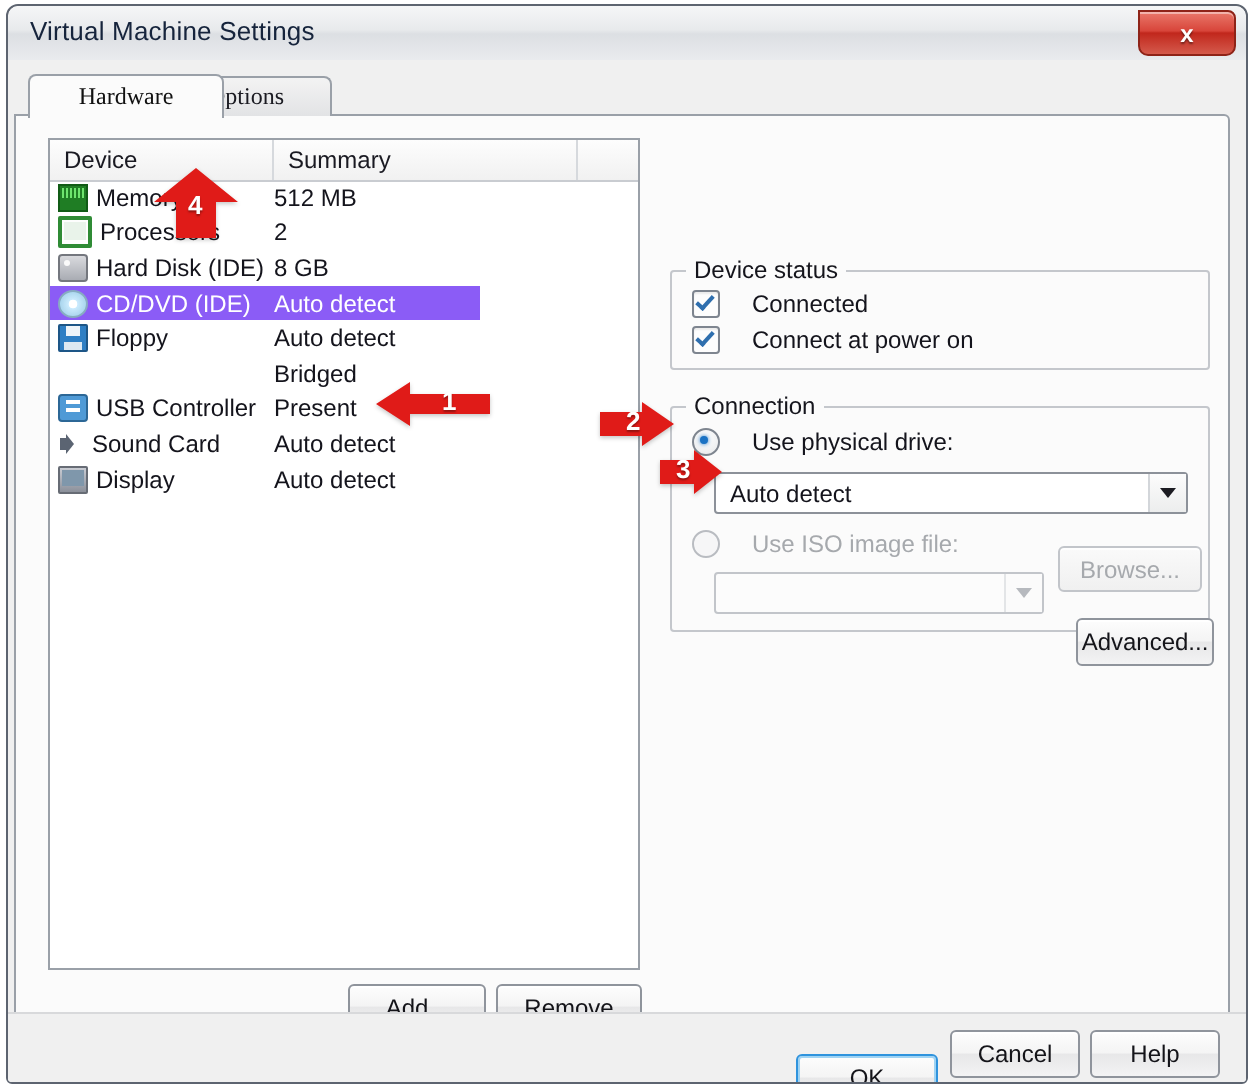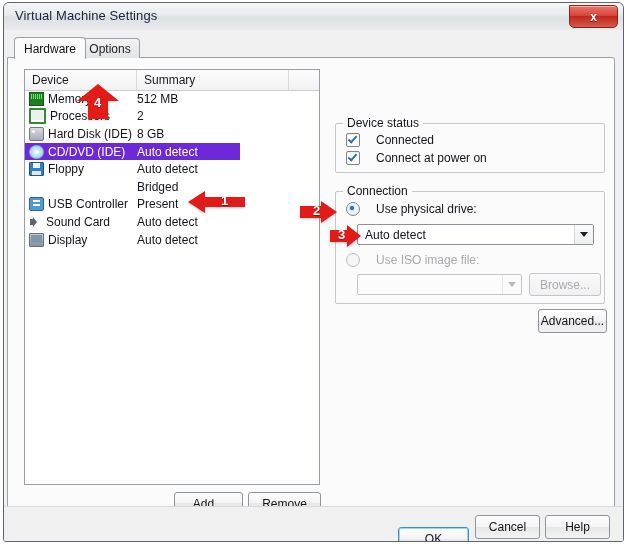--- a/index.html
+++ b/index.html
@@ -48,23 +48,23 @@
   .client{
     position:absolute;left:0;top:27px;width:100%;height:511px;
     background:#f0f0f0;
   }
 
   
   .tabstrip{position:absolute;left:10px;top:7px;height:21px;}
   .tab{
     position:absolute;top:0;height:20px;
     display:flex;align-items:center;justify-content:center;
-    padding:0 2px;font-size:12px;color:#15151c;
+    padding:0 15px;font-size:12px;color:#15151c;
     border:1px solid #9aa0a8;border-bottom:none;
-    border-radius:4px 4px 0 0;cursor:pointer;white-space:nowrap;
+    border-radius:4px 4px 0 0;cursor:pointer;white-space:nowrap;font-family:Liberation Serif, serif;
   }
   .tab.active{
     background:#fbfbfb;color:#111;top:0;height:21px;z-index:3;
   }
   .tab.inactive{
     background:linear-gradient(to bottom,#f3f3f3,#e2e3e5);
     color:#1b1b22;z-index:2;top:1px;height:19px;
   }
 
   .tabpage{
@@ -91,21 +91,21 @@
   .hcell.c2{left:112px;width:152px;border-right:1px solid #d6d9dd;}
   .hcell.c3{left:264px;width:30px;}
 
   .rows{position:absolute;left:0;top:20px;width:100%;}
   .row{
     position:relative;height:17.6px;display:flex;align-items:center;
     font-size:12px;color:#14141c;cursor:default;
   }
   .row .dev{position:absolute;left:4px;display:flex;align-items:center;gap:4px;white-space:nowrap;}
   .row .sum{position:absolute;left:112px;white-space:nowrap;}
-  .row.selected{background:#6d28d9;color:#ffffff;width:215px;}
+  .row.selected{background:#8b5cf6;color:#ffffff;width:215px;}
 
   .ico{width:13px;height:12px;position:relative;flex:0 0 13px;display:block;}
 
   
   .ico.memory{background:#1f7d24;border:1px solid #115c16;}
   .ico.memory:after{
     content:"";position:absolute;left:1px;top:1px;right:1px;height:5px;
     background:repeating-linear-gradient(to right,#6ee46e 0 1px,#1f7d24 1px 2px);
   }
   .ico.cpu{background:#fdfdfd;border:2px solid #2f8b35;border-radius:1px;}
@@ -136,21 +136,21 @@
     border:1px solid #8f949c;border-radius:3px;cursor:pointer;
     box-shadow:0 1px 0 rgba(255,255,255,.8) inset;
     white-space:nowrap;
   }
   .btn.disabled{color:#a6a9ad;background:linear-gradient(#fafafa,#f0f0f0);border-color:#c2c5ca;}
   .btn.default{border:1px solid #2f93dd;box-shadow:0 0 0 1px #9fd3f3 inset,0 1px 0 rgba(255,255,255,.8) inset;}
   .btn-add{position:absolute;left:166px;top:434px;width:67px;height:21px;}
   .btn-remove{position:absolute;left:240px;top:434px;width:71px;height:21px;}
 
   
-  .group{position:absolute;border:1px solid #c4c7cc;border-radius:2px;background:transparent;}
+  .group{position:absolute;border:1px solid #c4c7cc;border-radius:2px;background:transparent;margin-top:12px;}
   .group-title{
     position:absolute;top:-8px;left:7px;background:#fbfbfb;
     padding:0 4px;font-size:12px;color:#15151c;white-space:nowrap;
   }
   .g-status{left:327px;top:65px;width:268px;height:48px;}
   .g-conn{left:327px;top:133px;width:268px;height:111px;}
 
   
   .chk-row{position:absolute;display:flex;align-items:center;gap:16px;font-size:12px;color:#14141c;cursor:pointer;white-space:nowrap;}
   .cbox{

